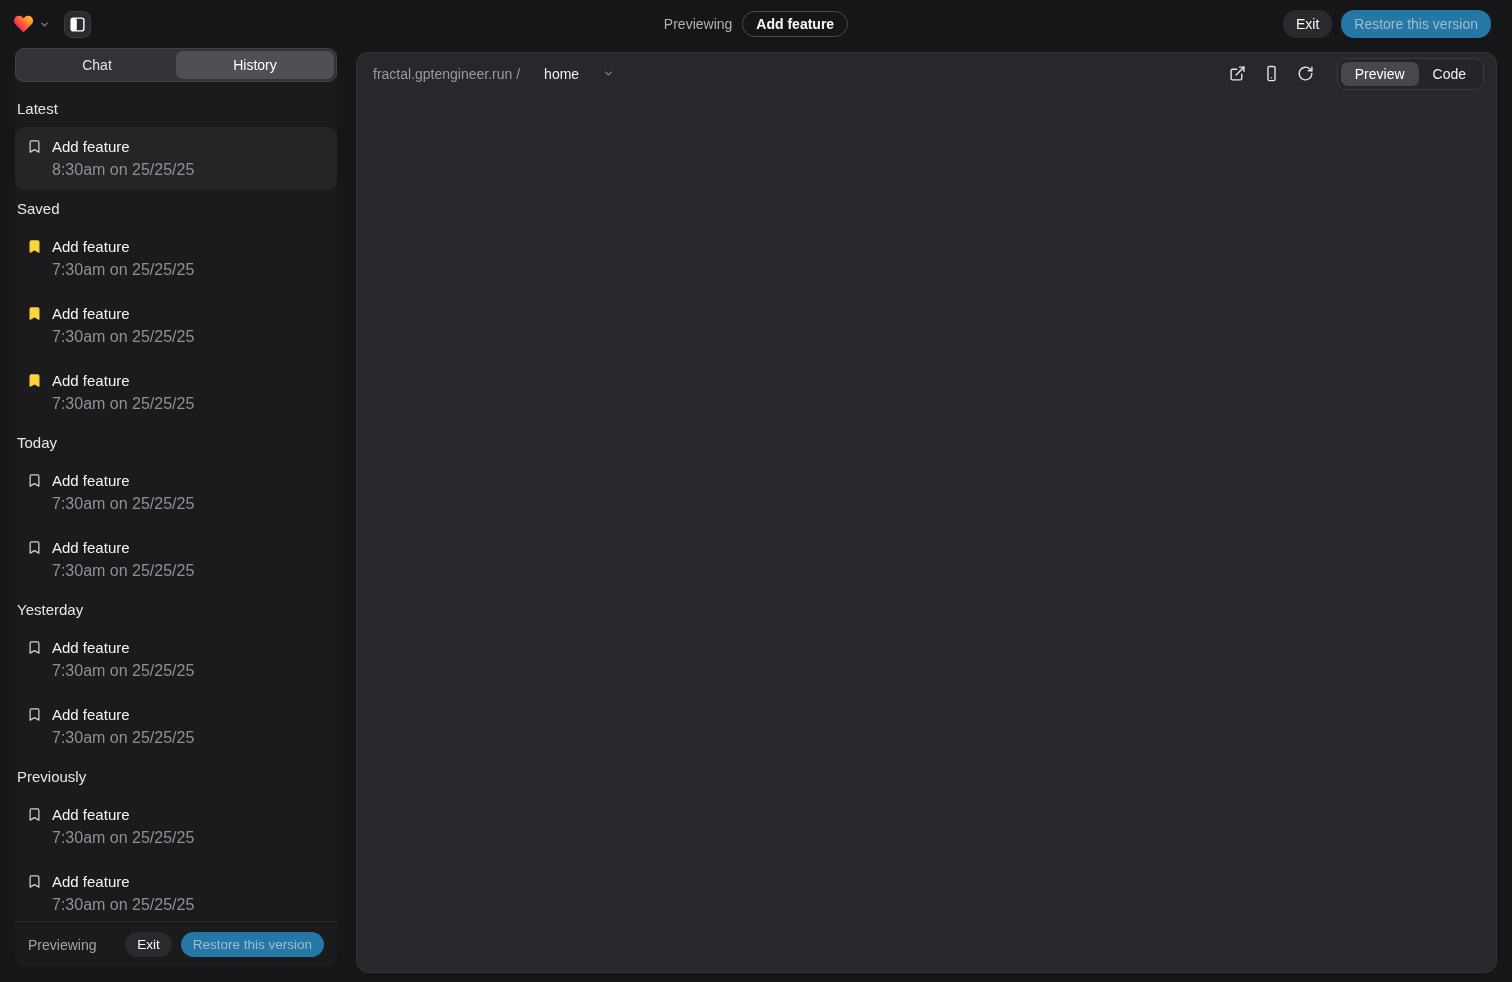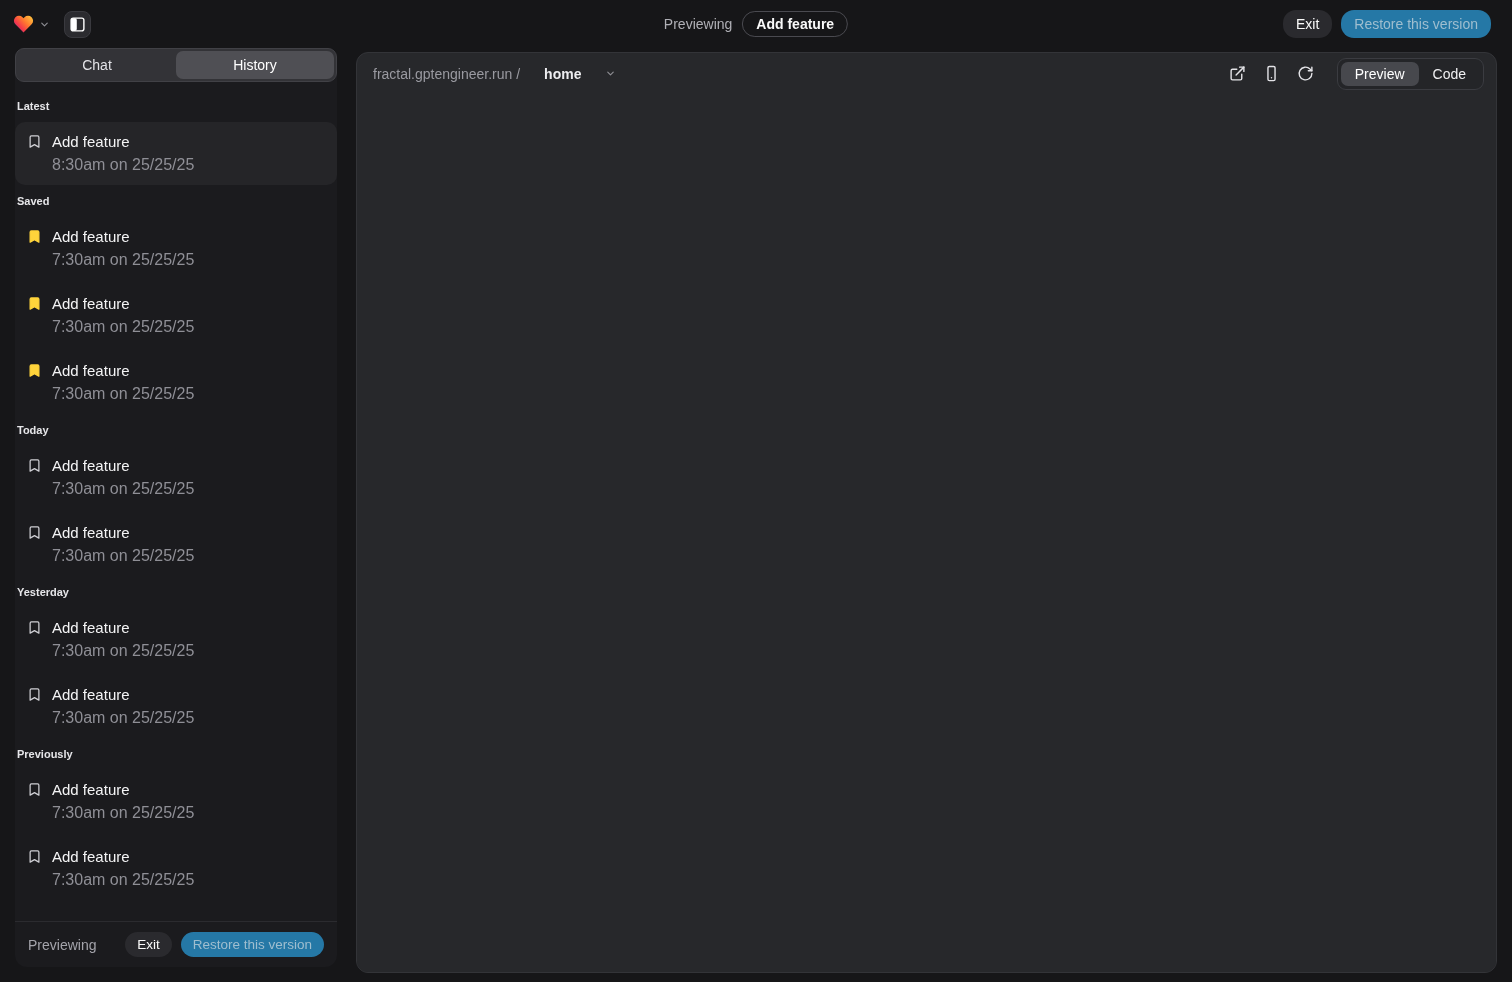--- a/index.html
+++ b/index.html
@@ -53,21 +53,21 @@
     border-radius:9px; padding:2px; flex:none;
   }
   .seg-tab {
     flex:1; display:flex; align-items:center; justify-content:center;
     font-size:14px; color:#e3e3e7; border-radius:7px; cursor:pointer;
   }
   .seg-tab.active { background:#4f4f54; color:#ffffff; font-weight:500; }
 
   .history-list { flex:1; overflow:hidden; padding-top:8px; }
   .section { margin-top:10px; }
-  .section-title { font-size:11px; color:#e6e6e9; margin:0 0 10px 2px;font-weight:bold; }
+  .section-title { font-size:15px; color:#e6e6e9; margin:0 0 10px 2px; }
   .section-items { display:flex; flex-direction:column; gap:4px; }
   .item {
     display:flex; gap:10px; padding:9px 12px 10px 12px; border-radius:10px;
     cursor:pointer; align-items:flex-start;
   }
   .item.highlighted { background:#252528; }
   .item-icon { display:flex; margin-top:3px; color:#cfcfd4; }
   .item-icon svg { stroke:#cfcfd4; fill:none; stroke-width:2; stroke-linejoin:round; stroke-linecap:round; }
   .item.saved .item-icon svg { stroke:#ffd43b; fill:#ffd43b; }
   .item-title { font-size:15px; font-weight:500; color:#f4f4f5; line-height:21px; }
@@ -84,21 +84,21 @@
   .pane {
     position:absolute; left:356px; top:52px; right:15px; bottom:9px;
     background:#27282b; border:1px solid #333438; border-radius:12px;
     display:flex; flex-direction:column; overflow:hidden;
   }
   .pane-header {
     flex:none; height:41px; display:flex; align-items:center; padding:0 12px 0 16px;
   }
   .breadcrumb { display:flex; align-items:center; gap:24px; cursor:pointer; }
   .crumb-host { color:#9a9aa1; font-size:14px; }
-  .crumb-page { color:#ededf0; font-size:14px; font-weight:700; }
+  .crumb-page { color:#ededf0; font-size:14px; font-weight:400; }
   .pane-actions { margin-left:auto; display:flex; align-items:center; gap:4px; }
   .icon-btn {
     width:30px; height:30px; border:none; background:transparent; color:#e3e3e7;
     display:flex; align-items:center; justify-content:center; cursor:pointer; border-radius:6px;
   }
   .icon-btn svg { stroke:currentColor; fill:none; stroke-width:2; stroke-linecap:round; stroke-linejoin:round; }
   .seg2 {
     display:flex; margin-left:12px; background:#242528; border:1px solid #3b3c41;
     border-radius:9px; padding:3px;
   }

